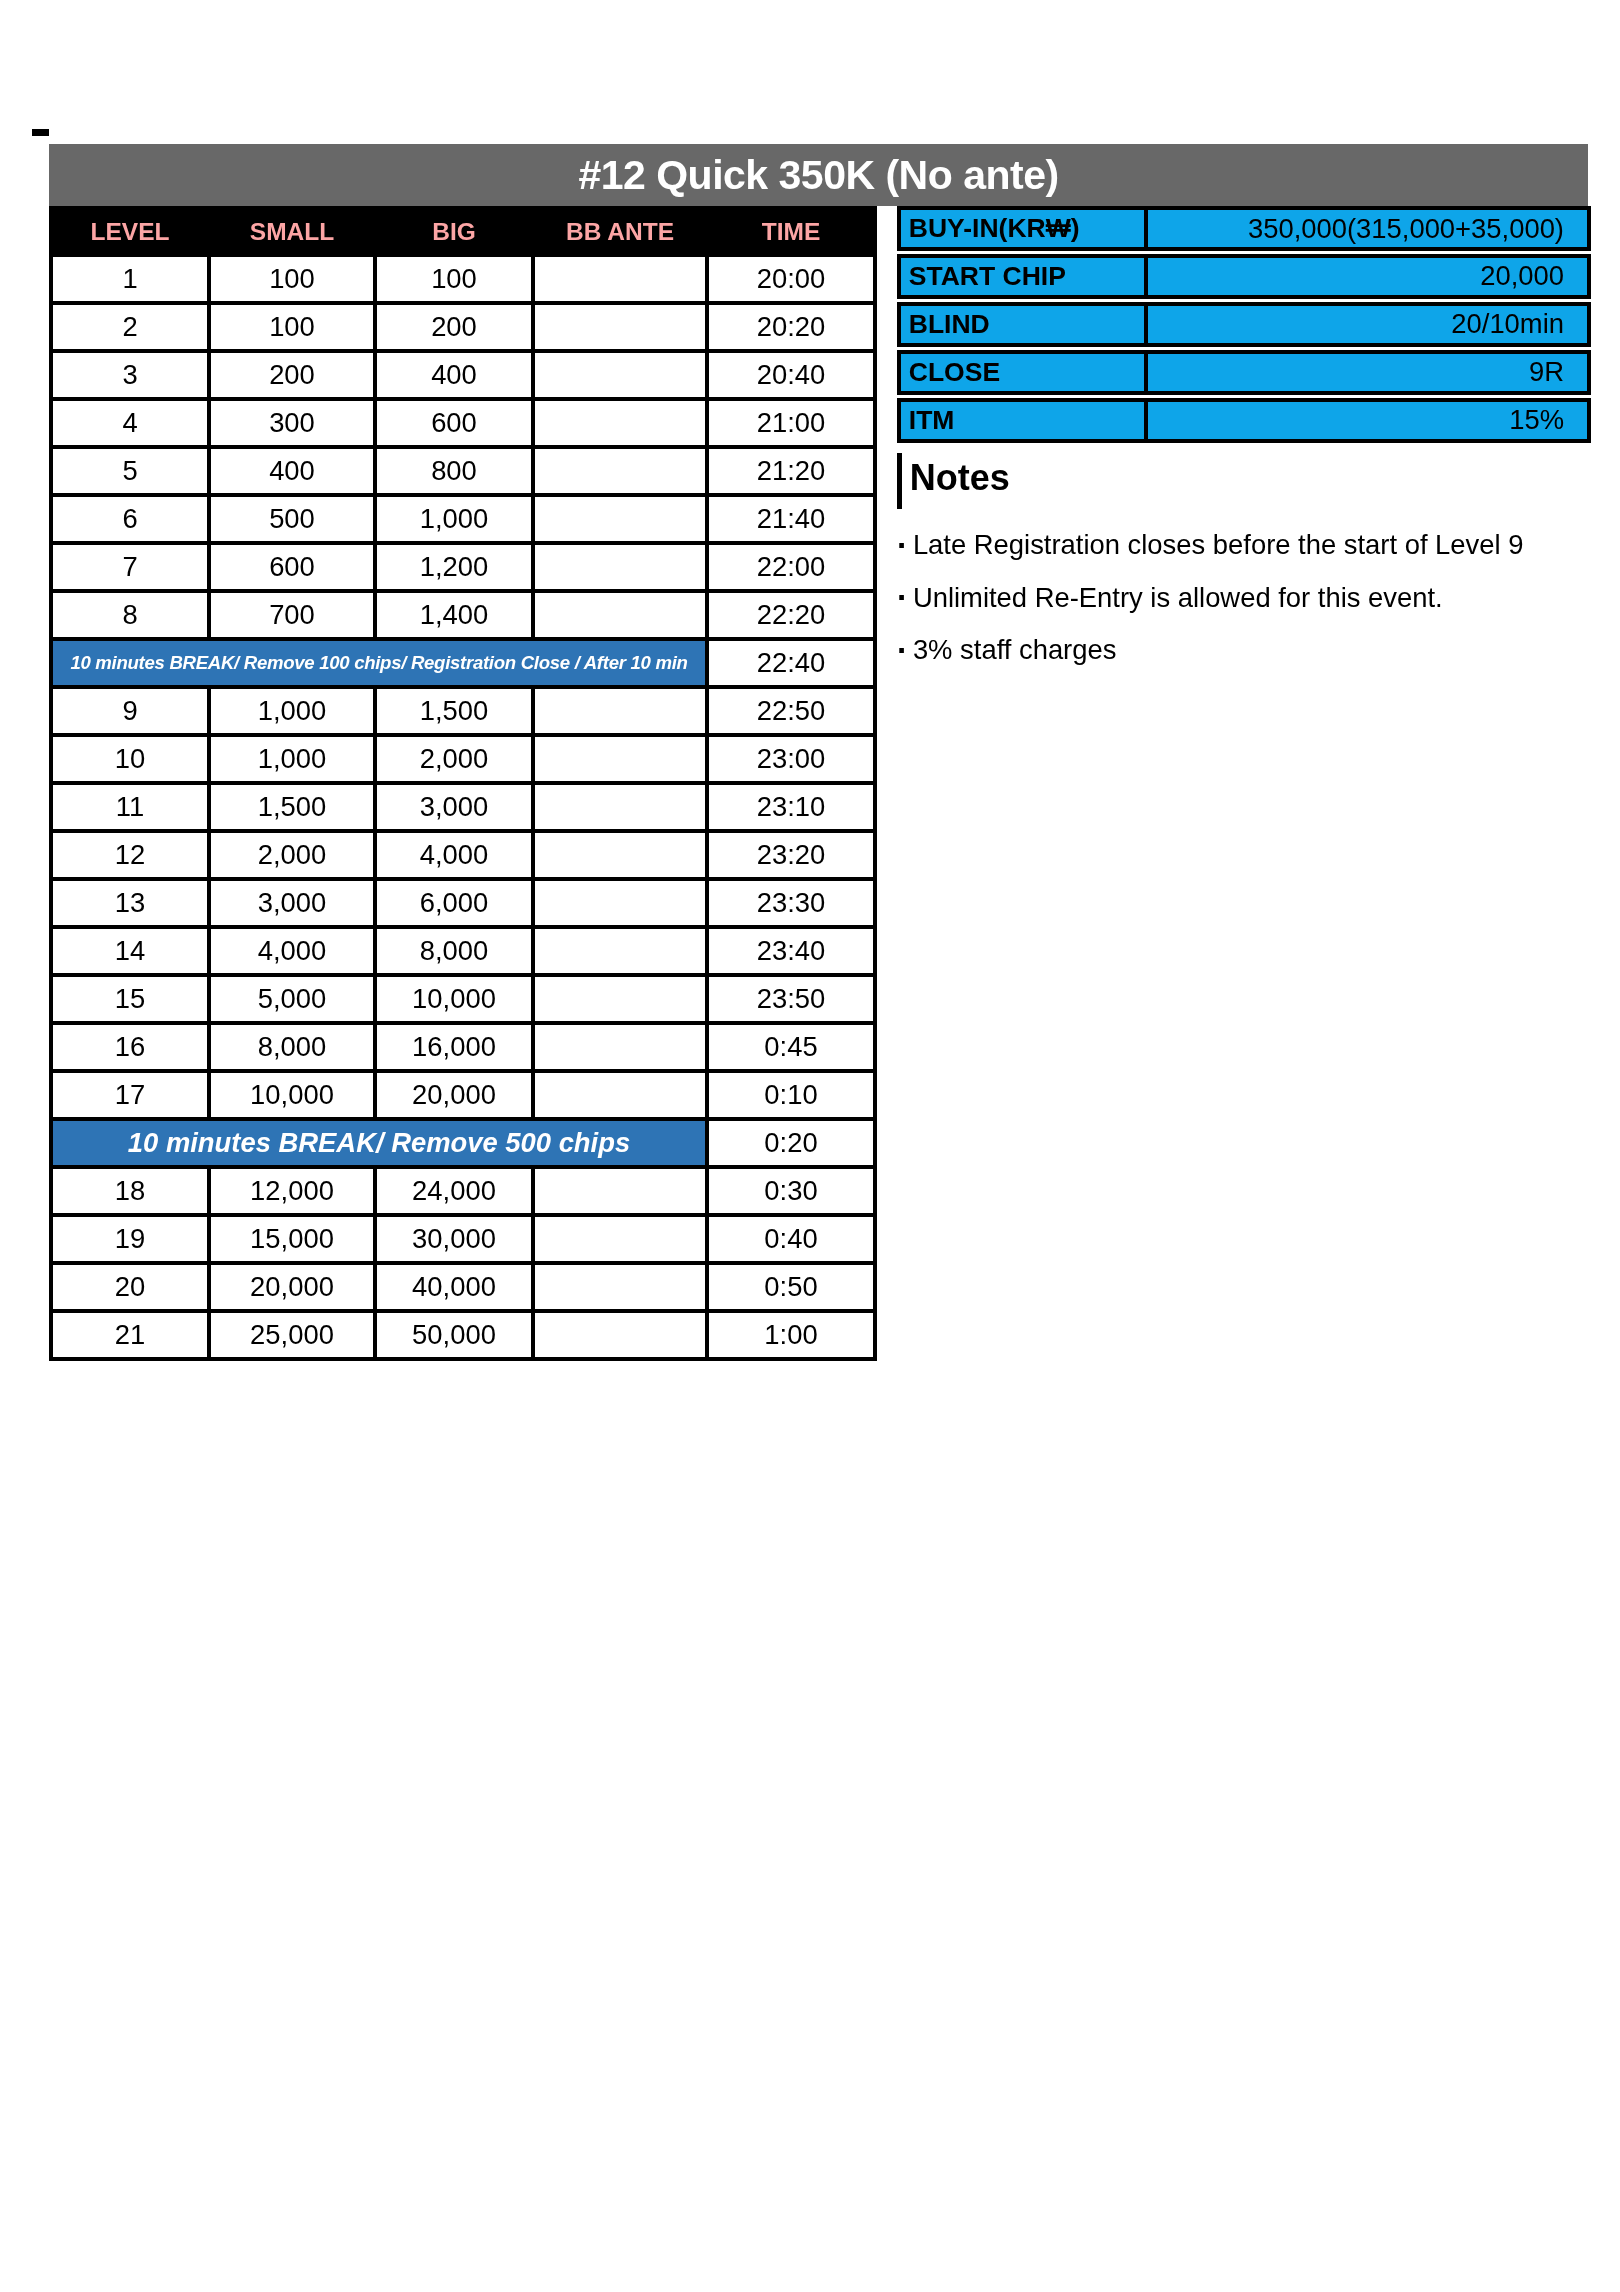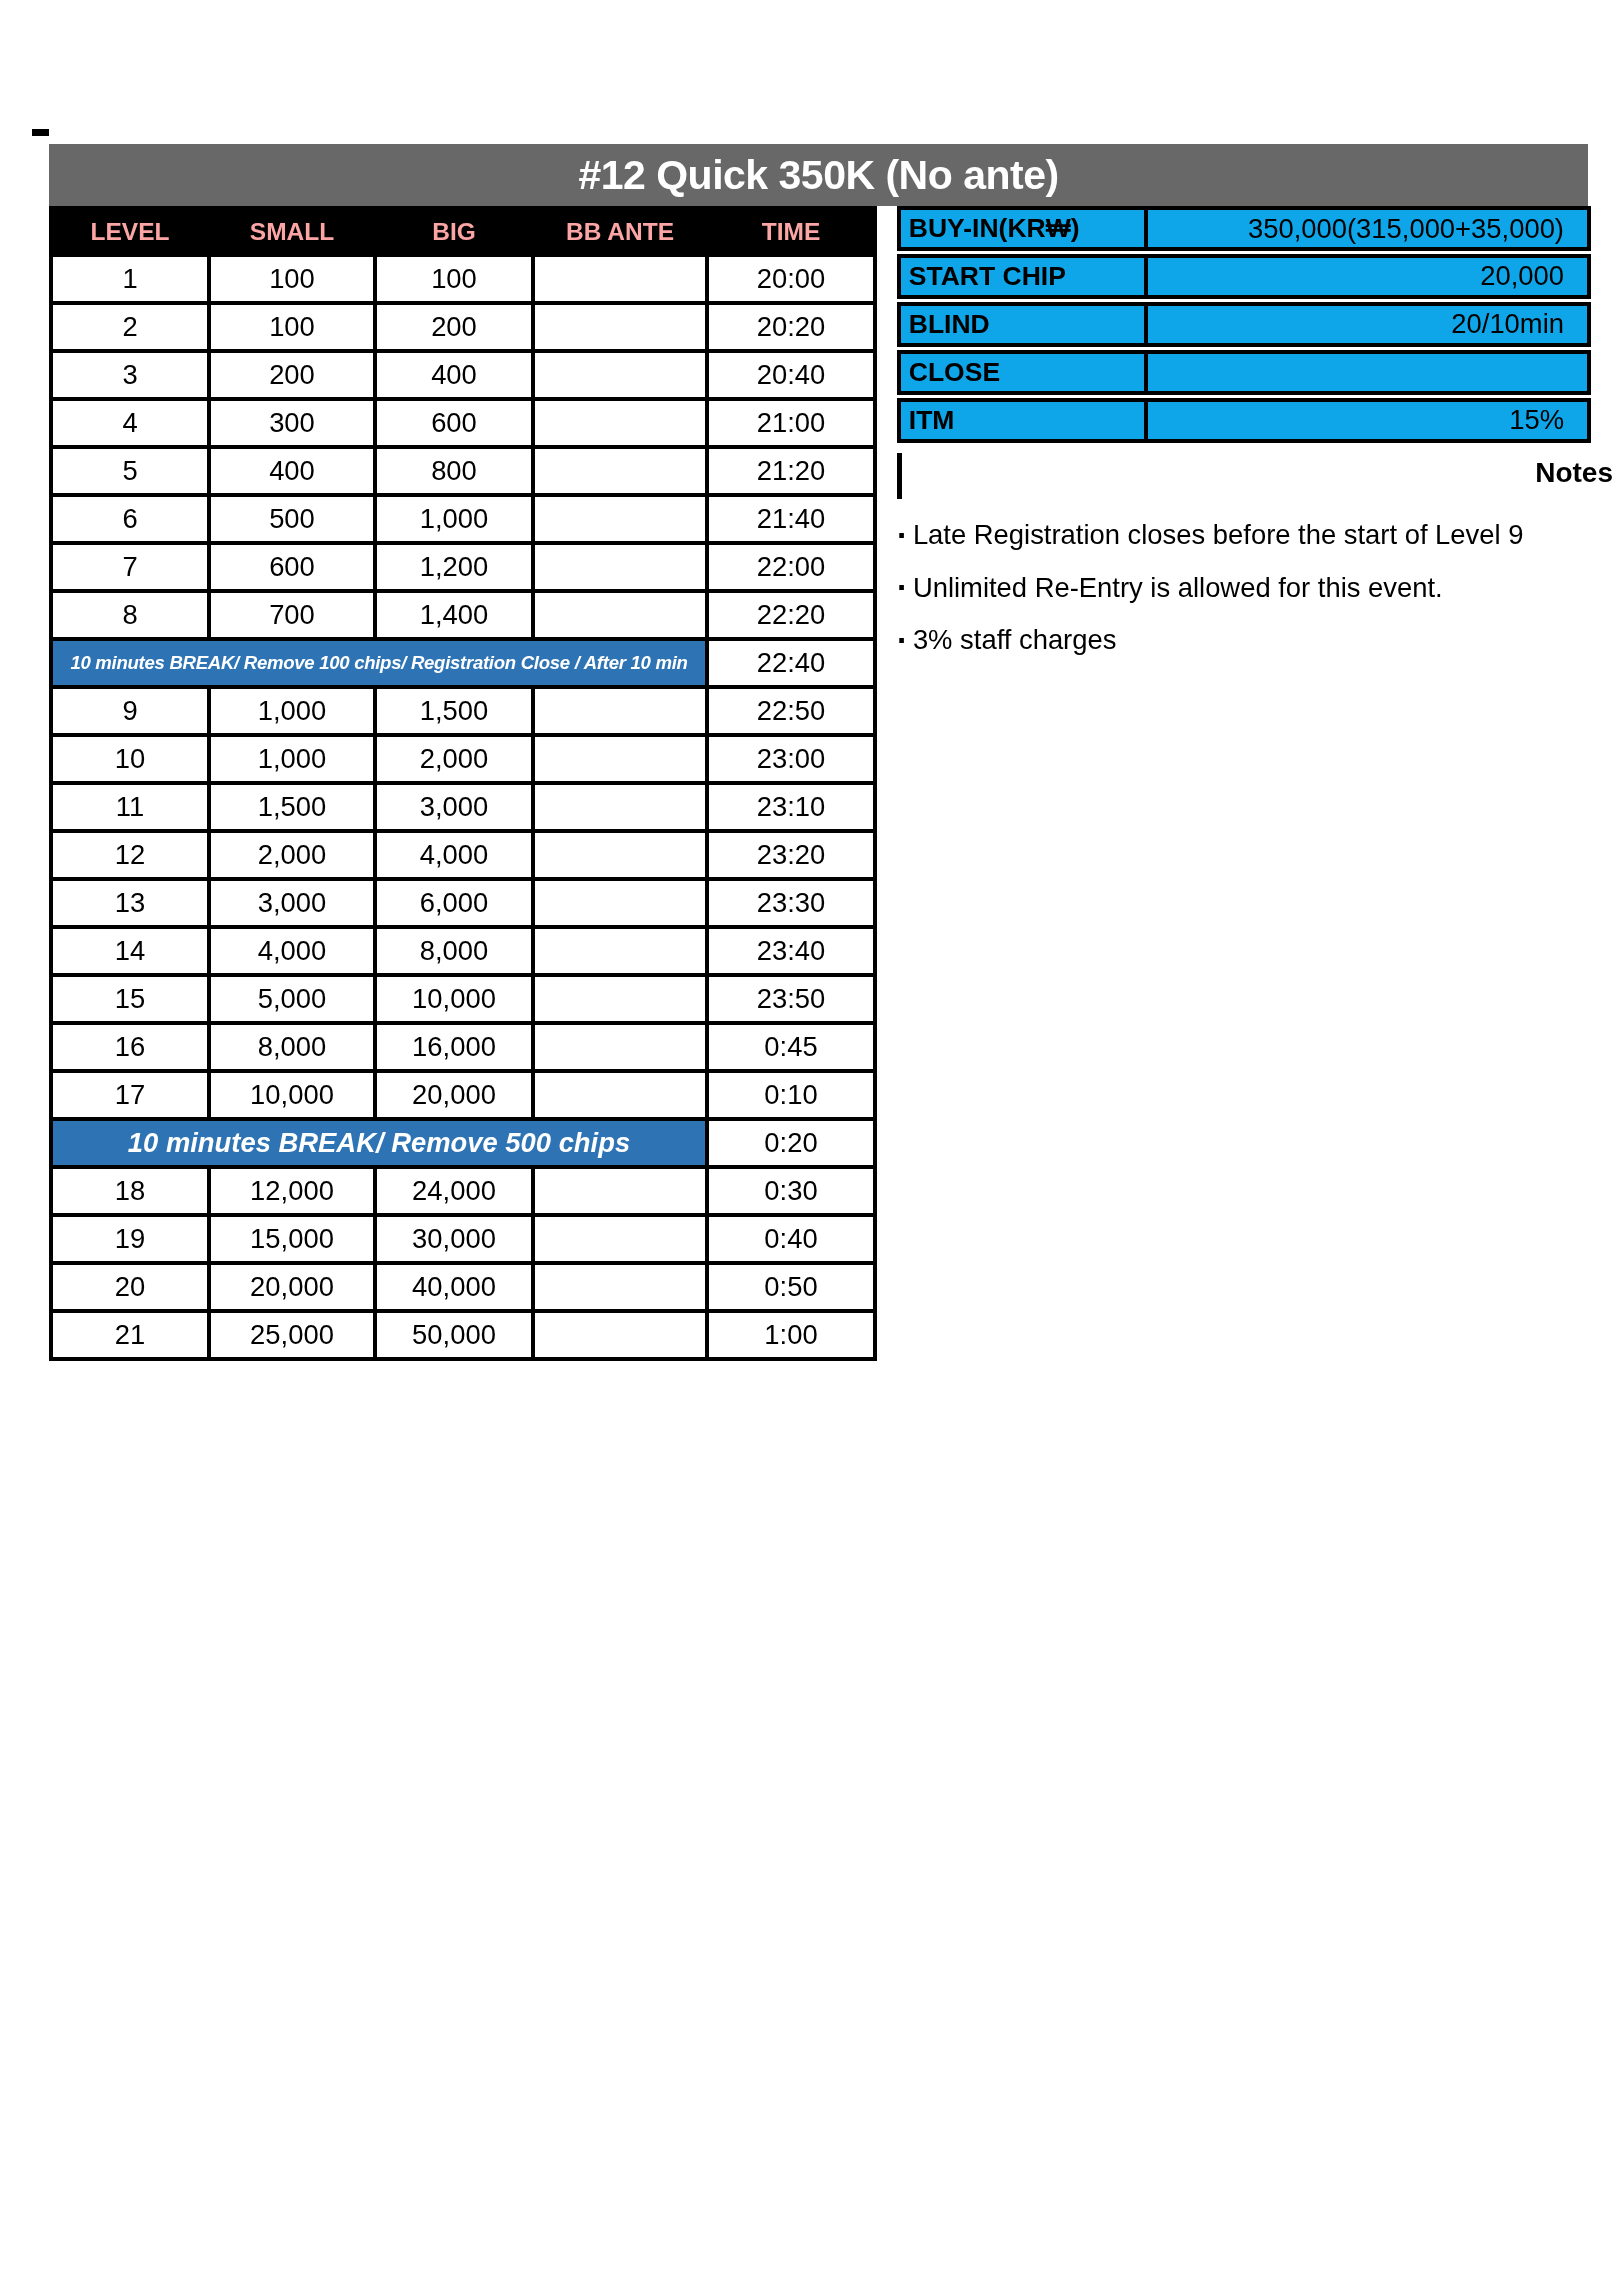--- a/index.html
+++ b/index.html
@@ -53,25 +53,24 @@
     display: flex; align-items: center; padding-left: 7.8px;
     white-space: nowrap;
   }
   .info-value {
     flex: 1; font-size: 27.4px;
     display: flex; align-items: center; justify-content: flex-end;
     padding-right: 23px; white-space: nowrap;
   }
   .notes { position: absolute; left: 897px; top: 453px; width: 716px; }
   .notes-heading {
-    font-weight: bold; font-size: 28px;
+    font-weight: bold; font-size: 36px;
     border-left: 5.9px solid var(--border-c, #000);
     padding: 3.9px 0 9.8px 7.8px;
     display: block;
-    text-align: right;
   }
   .note-item {
     display: flex; align-items: center;
     margin-top: 20.6px; font-size: 27.4px;
   }
   .note-bullet {
     font-weight: bold; font-size: 33px; line-height: 27.4px;
     margin-right: 4.9px;
   }
 </style>
@@ -268,20 +267,21 @@
     <div class="info-row">
       <div class="info-label">START CHIP</div>
       <div class="info-value">20,000</div>
     </div>
     <div class="info-row">
       <div class="info-label">BLIND</div>
       <div class="info-value">20/10min</div>
     </div>
     <div class="info-row">
       <div class="info-label">CLOSE</div>
+      <div class="info-value">9R</div>
     </div>
     <div class="info-row">
       <div class="info-label">ITM</div>
       <div class="info-value">15%</div>
     </div>
   </div>
 
 <div class="notes">
   <span class="notes-heading">Notes</span>
   <div>

